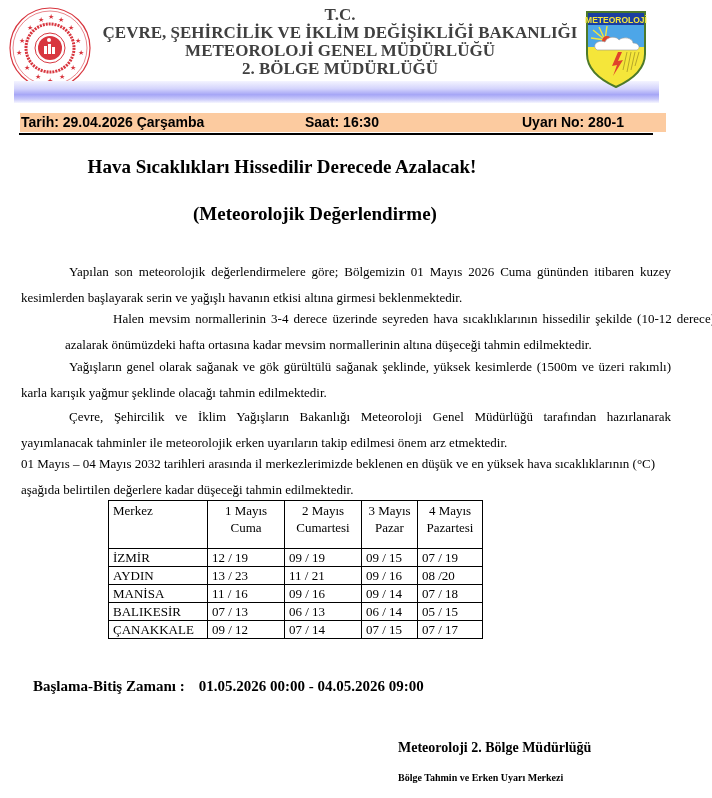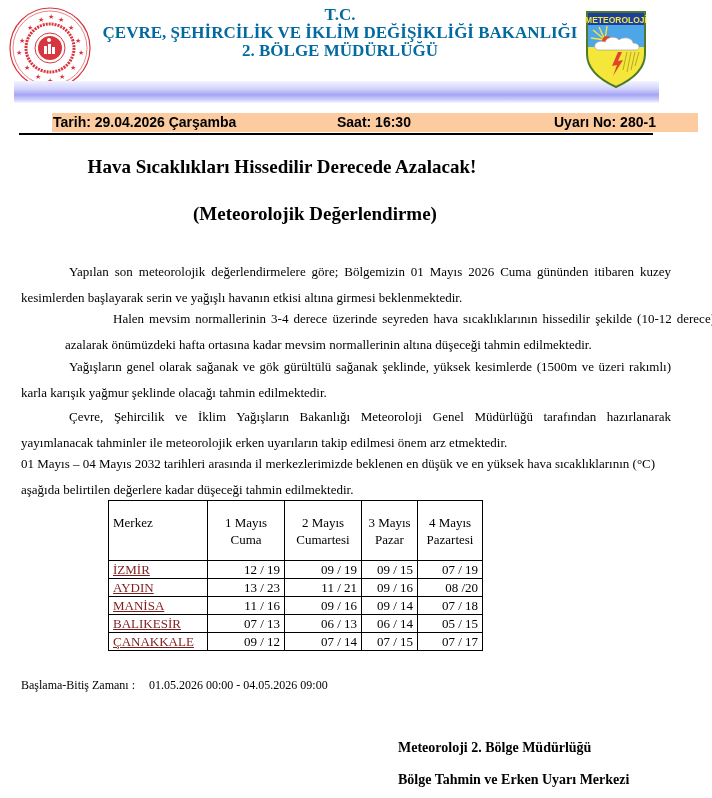--- a/index.html
+++ b/index.html
@@ -1,54 +1,54 @@
 <!DOCTYPE html>
 <html><head>
 <meta charset="utf-8">
 <style>
   html, body { margin:0; padding:0; background:#ffffff; }
   body { width:712px; height:798px; position:relative; overflow:hidden; font-family:"Liberation Serif", serif; color:#000; }
 
   .logo-left { position:absolute; left:8px; top:6px; width:84px; height:84px; }
   .logo-right { position:absolute; left:585px; top:10px; width:62px; height:78px; }
 
-  .header-title { position:absolute; left:100px; top:6px; width:480px; text-align:center; color:#0369a1; font-weight:bold; font-size:17px; line-height:18px; }
+  .header-title { position:absolute; left:100px; top:6px; width:480px; text-align:center; color:#404040; font-weight:bold; font-size:17px; line-height:18px; }
   .header-title div { white-space:nowrap; }
 
   .grad-bar { position:absolute; left:14px; top:81px; width:645px; height:22px;
     background:linear-gradient(to bottom, #f4f4ff 0%, #d4d4fc 35%, #a6a6f6 62%, #c8c8fa 82%, #f6f6ff 100%); }
 
   .info-bar { position:absolute; left:20px; top:113px; width:646px; height:19px; background:#fccba0;
-    font-family:"Liberation Sans", sans-serif; font-weight:bold; font-size:14px; line-height:19px;margin-left:32px; }
+    font-family:"Liberation Sans", sans-serif; font-weight:bold; font-size:14px; line-height:19px; }
   .info-bar span { position:absolute; top:0; white-space:nowrap; }
   .info-date { left:1px; }
   .info-time { left:285px; }
   .info-warn { left:502px; }
   .info-line { position:absolute; left:19px; top:133px; width:634px; height:2px; background:#000; }
 
   .title1 { position:absolute; left:0; top:156px; width:564px; text-align:center; font-weight:bold; font-size:19px; }
   .title2 { position:absolute; left:0; top:203px; width:630px; text-align:center; font-weight:bold; font-size:19px; }
 
   .para { position:absolute; left:21px; width:650px; font-size:13px; line-height:26px; text-align:justify; text-indent:48px; }
   .p1 { top:259px; } .p2 { top:306px;margin-left:44px; } .p3 { top:354px; } .p4 { top:404px; }
   .p5 { top:451px; text-indent:0; text-align:left; }
 
   table.temps { position:absolute; left:108px; top:500px; border-collapse:collapse; font-size:13px; }
   table.temps td, table.temps th { border:1px solid #000; padding:0 4px; font-weight:normal; height:17px; line-height:17px; }
-  table.temps th { vertical-align:top; text-align:center; height:46px; line-height:17px; padding-top:13px; }
+  table.temps th { vertical-align:top; text-align:center; height:46px; line-height:17px; padding-top:1px; }
   table.temps th.merkez { text-align:left; }
-  table.temps td.city { color:#7f1d1d; text-align:left;text-decoration:underline; }
-  table.temps td.val { text-align:right; }
+  table.temps td.city { color:#000000; text-align:left; }
+  table.temps td.val { text-align:left; }
   .c0 { width:90px; } .c1 { width:68px; } .c2 { width:68px; } .c3 { width:47px; } .c4 { width:56px; }
 
-  .validity { position:absolute; left:21px; top:678px; font-weight:normal; font-size:12px; white-space:nowrap; }
+  .validity { position:absolute; left:33px; top:678px; font-weight:bold; font-size:15px; white-space:nowrap; }
   .validity .val { margin-left:14px; }
 
   .sign1 { position:absolute; left:398px; top:740px; font-weight:bold; font-size:14px; white-space:nowrap; }
-  .sign2 { position:absolute; left:398px; top:772px; font-weight:bold; font-size:14px; white-space:nowrap; }
+  .sign2 { position:absolute; left:398px; top:772px; font-weight:bold; font-size:10px; white-space:nowrap; }
 </style>
 </head>
 <body>
 
 <svg class="logo-left" viewBox="0 0 84 84">
   <circle cx="42" cy="42" r="40" fill="#fff" stroke="#d8363f" stroke-width="1.2"></circle>
   <circle cx="42" cy="42" r="37" fill="none" stroke="#d8363f" stroke-width="0.6"></circle>
   <g fill="#d8363f" font-size="7" font-family="DejaVu Sans, sans-serif">
     <text x="19" y="24">★</text>
       <text x="30" y="16">★</text>
@@ -70,20 +70,21 @@
   <circle cx="42" cy="42" r="12" fill="#d8363f"></circle>
   <rect x="36" y="40" width="3" height="8" fill="#fff"></rect>
   <rect x="40" y="38" width="3" height="10" fill="#fff"></rect>
   <rect x="44" y="41" width="3" height="7" fill="#fff"></rect>
   <circle cx="41" cy="34" r="2" fill="#fff"></circle>
 </svg>
 
 <div class="header-title">
   <div>T.C.</div>
   <div>ÇEVRE, ŞEHİRCİLİK VE İKLİM DEĞİŞİKLİĞİ BAKANLIĞI</div>
+  <div>METEOROLOJİ GENEL MÜDÜRLÜĞÜ</div>
   <div>2. BÖLGE MÜDÜRLÜĞÜ</div>
 </div>
 
 <div class="grad-bar"></div>
 
 <svg class="logo-right" viewBox="0 0 62 78">
   <path d="M2 2 H60 V44 C60 62 42 72 31 77 C20 72 2 62 2 44 Z" fill="#f5e63a" stroke="#4d7a2a" stroke-width="2"></path>
   <rect x="3" y="3" width="56" height="12" fill="#1b3fa0"></rect>
   <text x="31" y="12.5" text-anchor="middle" font-size="8.5" font-weight="bold" fill="#f5e63a" font-family="Liberation Sans, sans-serif">METEOROLOJİ</text>
   <rect x="3" y="15" width="56" height="22" fill="#4da6e8"></rect>

